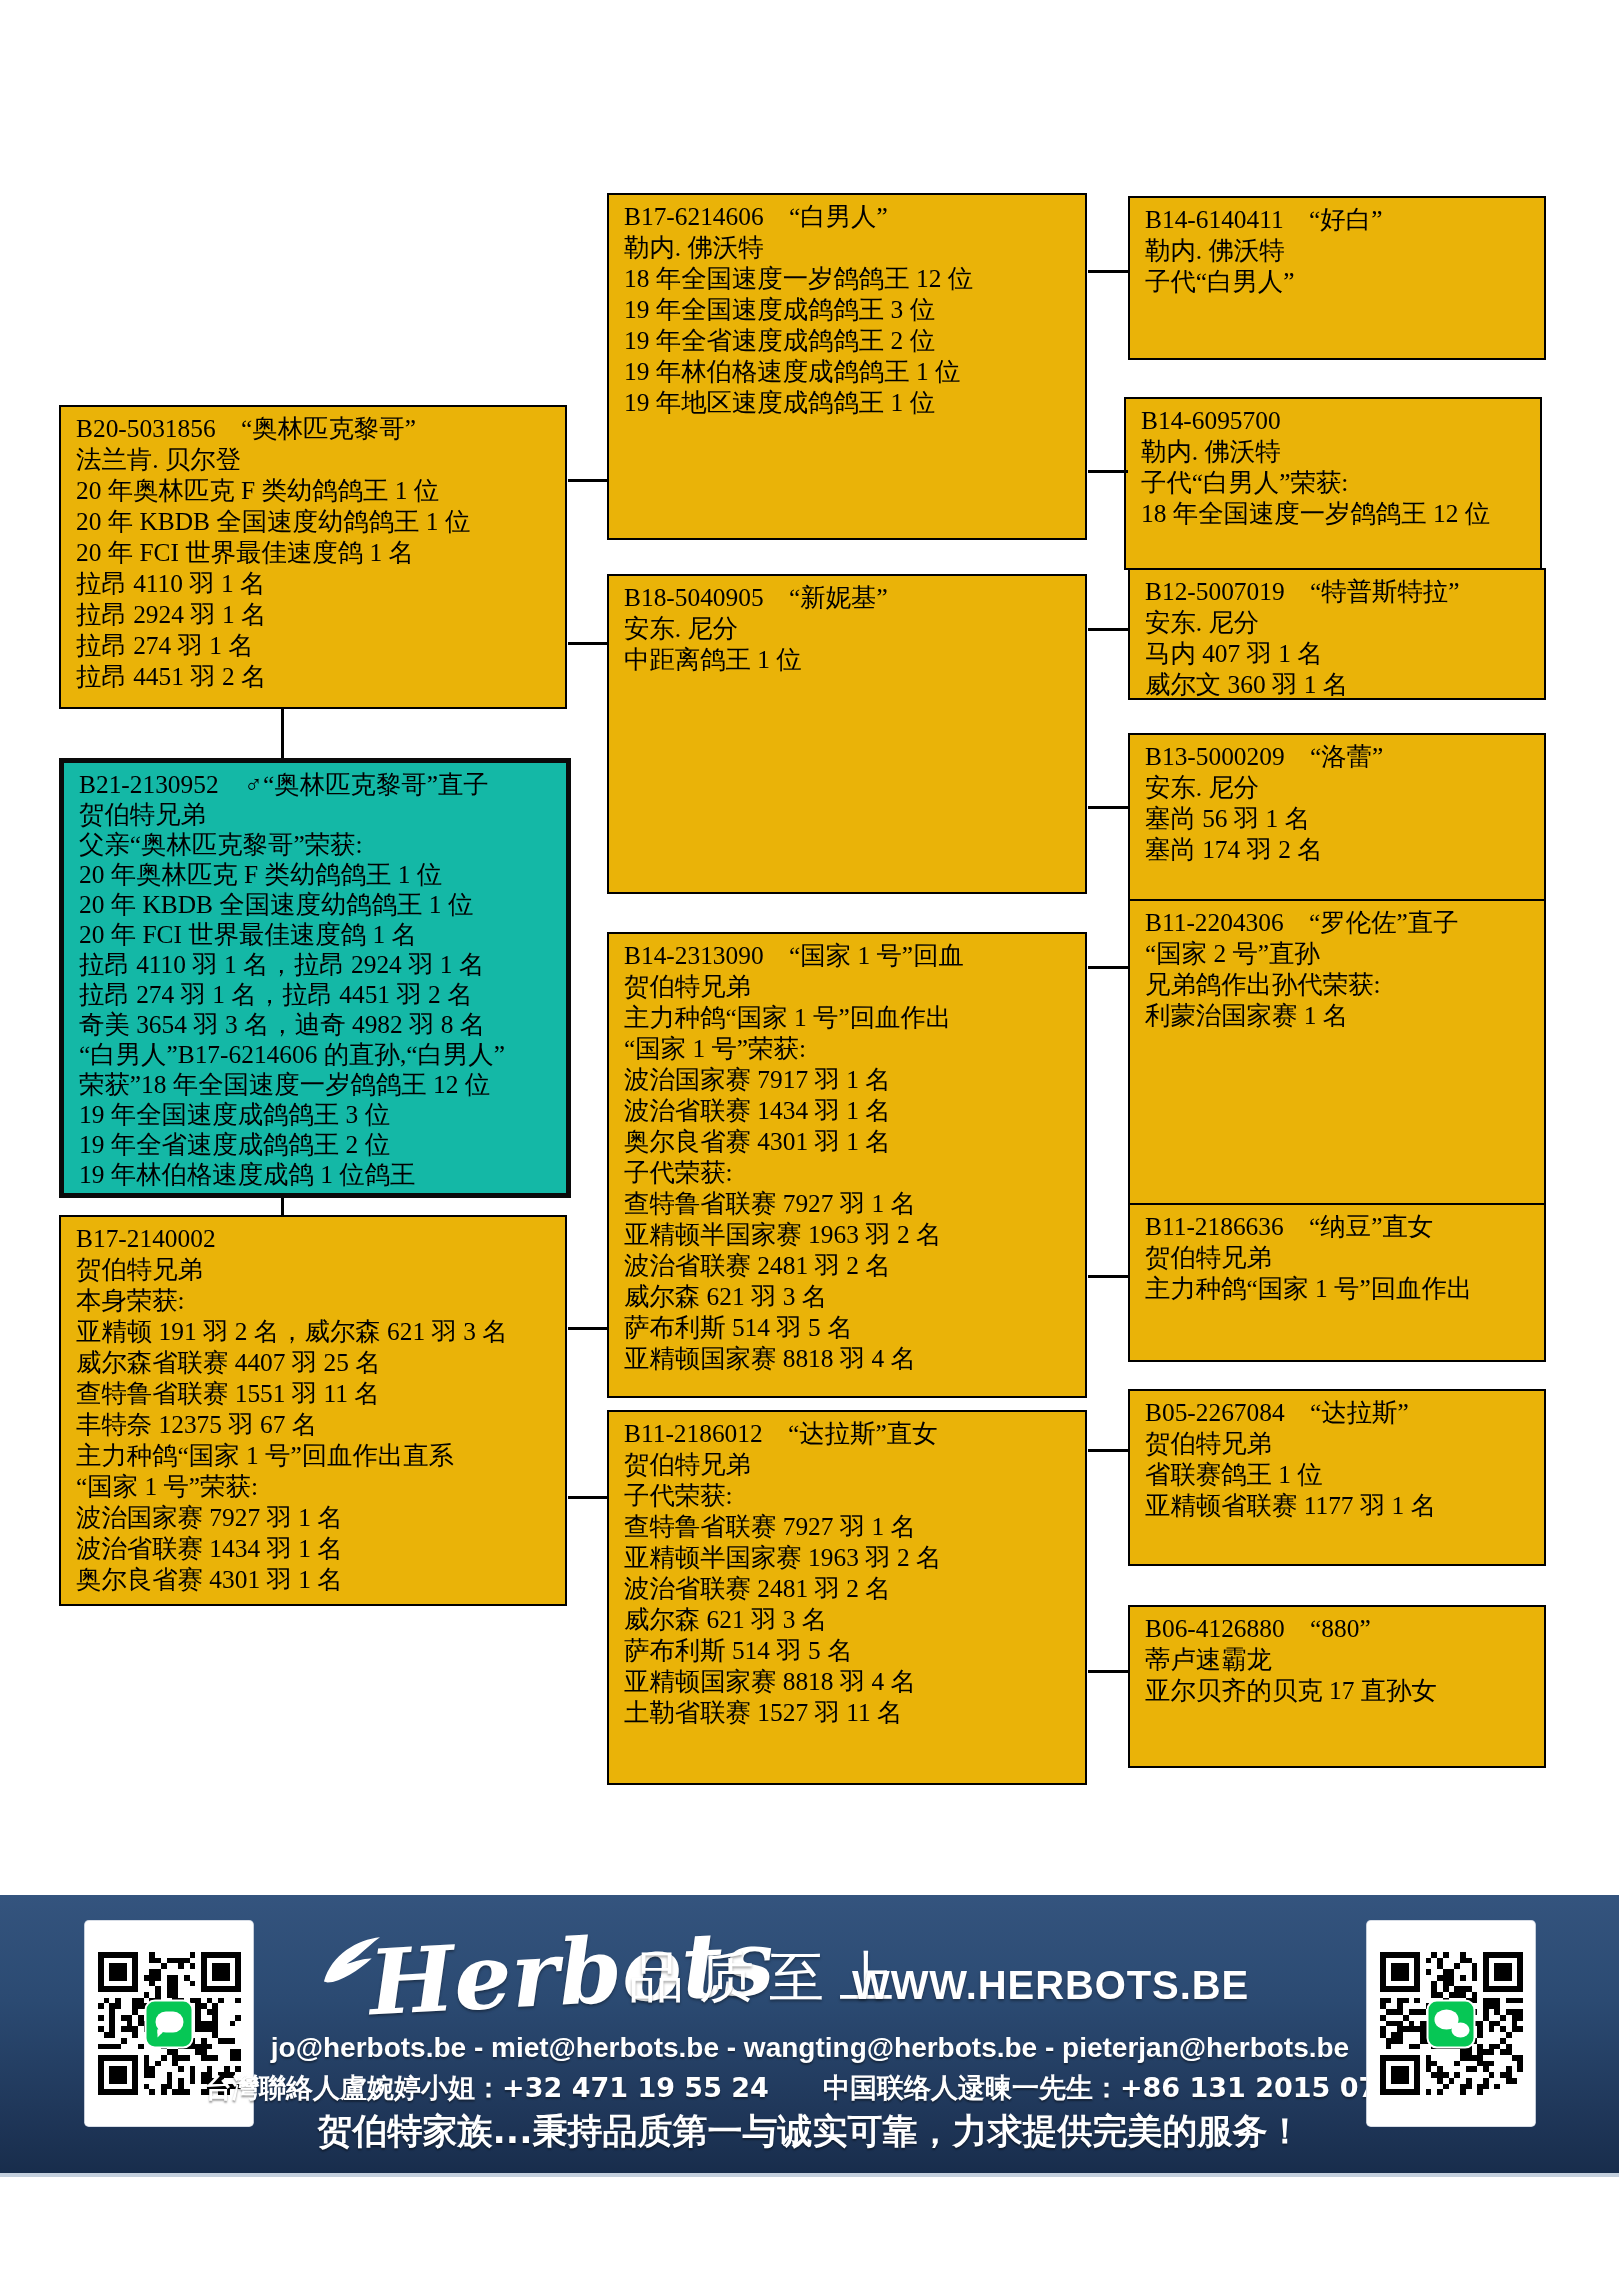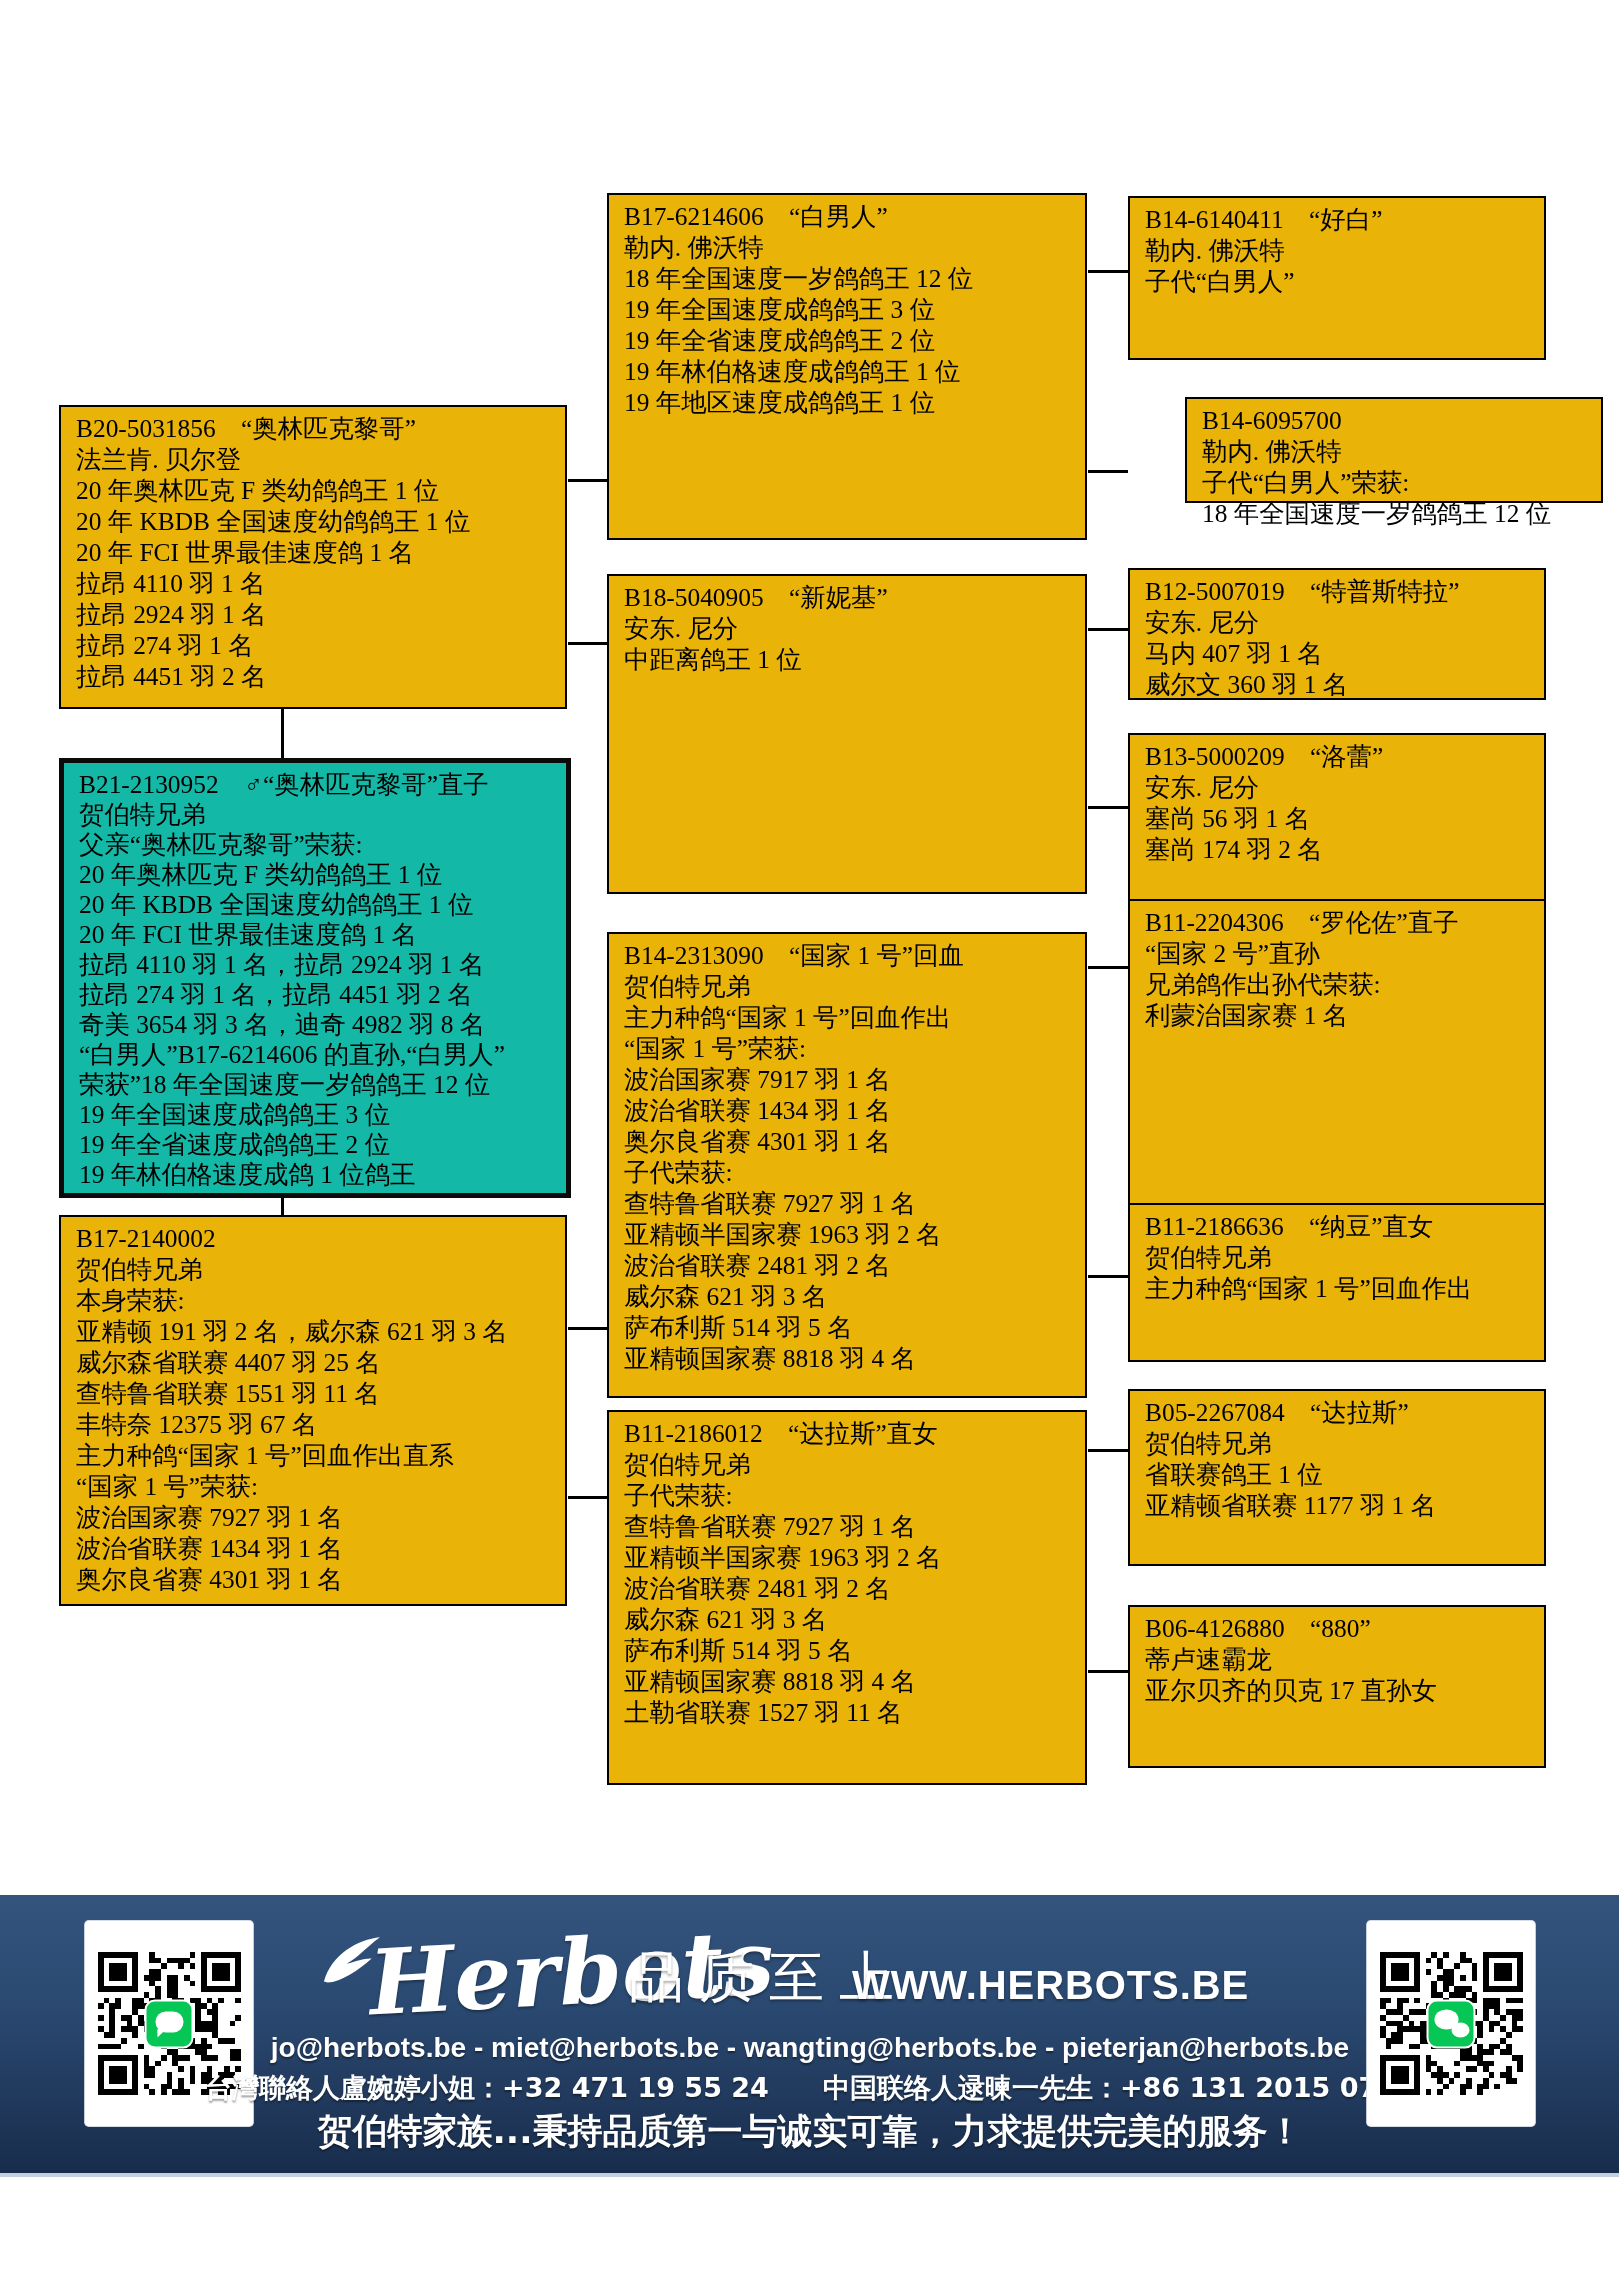--- a/index.html
+++ b/index.html
@@ -159,21 +159,21 @@
   </div>
 
   <div class="box" style="left:1128px;top:196px;width:418px;height:164px">
     <div class="lines">
         <div class="line">B14-6140411　“好白”</div>
         <div class="line">勒内. 佛沃特</div>
         <div class="line">子代“白男人”</div>
       </div>
   </div>
 
-  <div class="box" style="left:1185px;top:397px;width:418px;height:106px">
+  <div class="box" style="left:1124px;top:397px;width:418px;height:173px">
     <div class="lines">
         <div class="line">B14-6095700</div>
         <div class="line">勒内. 佛沃特</div>
         <div class="line">子代“白男人”荣获:</div>
         <div class="line">18 年全国速度一岁鸽鸽王 12 位</div>
       </div>
   </div>
 
   <div class="box" style="left:1128px;top:568px;width:418px;height:132px">
     <div class="lines">

